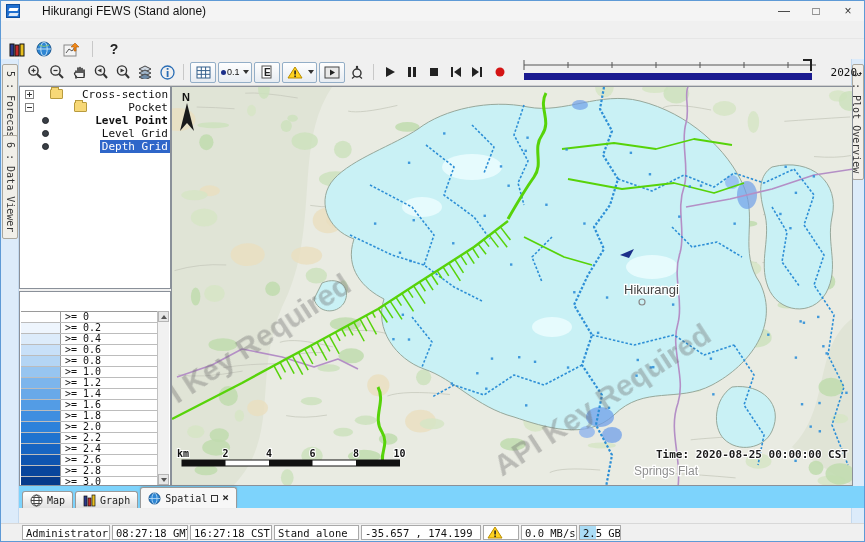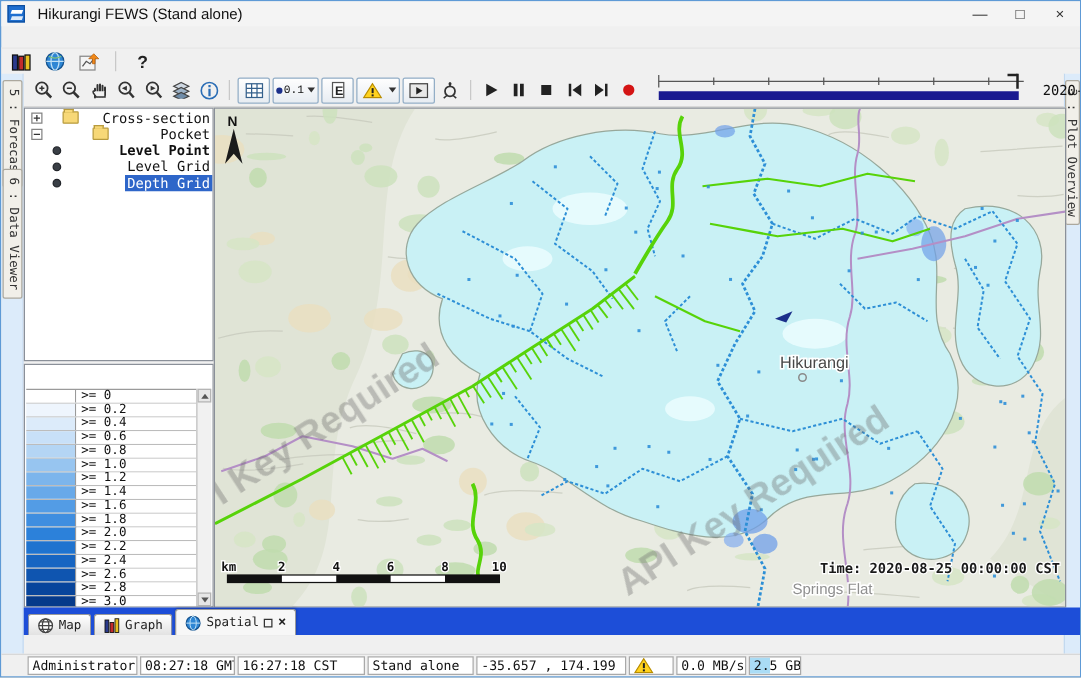--- a/index.html
+++ b/index.html
@@ -4,21 +4,21 @@
 <style>
   html,body{margin:0;padding:0;background:#9db3c8;}
   *{box-sizing:border-box;}
   .window{position:relative;width:865px;height:542px;background:#f0f0f0;border:1px solid #5e9ad6;
           font-family:"Liberation Sans",sans-serif;overflow:hidden;}
   
   .titlebar{position:absolute;top:0;left:0;right:0;height:20px;display:flex;align-items:center;padding-left:5px;background:#f4f4f4;}
   .app-icon{width:14px;height:14px;background:#1f6fd0;border:1px solid #0d4e9e;position:relative;flex:none;}
   .app-icon:before{content:"";position:absolute;left:2px;top:3px;width:9px;height:3px;background:#fff;transform:skewX(-20deg);}
   .app-icon:after{content:"";position:absolute;left:2px;top:8px;width:9px;height:3px;background:#dce9f8;transform:skewX(-20deg);}
-  .title-text{font-size:12px;color:#111;margin-left:10px;white-space:nowrap;}
+  .title-text{font-size:12px;color:#111;margin-left:22px;white-space:nowrap;}
   .win-controls{margin-left:auto;display:flex;height:100%;}
   .win-btn{width:32px;height:100%;display:flex;align-items:center;justify-content:center;font-size:12px;color:#333;}
   
   .menubar{position:absolute;top:20px;left:0;right:0;height:17px;background:#f0f0f0;display:flex;align-items:center;padding-left:3px;}
   .menu-item{font-size:12px;color:#111;padding:1px 8px;}
   
   .toolbar1{position:absolute;top:37px;left:0;right:0;height:21px;background:#f0f0f0;border-top:1px solid #e6e6e6;display:flex;align-items:center;padding-left:6px;gap:7px;}
   .sep{width:1px;height:16px;background:#c8c8c8;margin:0 4px;flex:none;}
   .tb{width:20px;height:19px;display:flex;align-items:center;justify-content:center;flex:none;}
   .tb svg{display:block;}
@@ -26,21 +26,21 @@
   
   .left-strip{position:absolute;top:58px;left:0;width:18px;bottom:18px;background:#dcebfa;border-right:1px solid #c3d9ef;}
   .right-strip{position:absolute;top:58px;right:0;width:13px;bottom:18px;background:#dcebfa;border-left:1px solid #c3d9ef;}
   .vtab{writing-mode:vertical-rl;font-family:"DejaVu Sans Mono",monospace;font-size:10px;color:#333;
         background:#f1efe9;border:1px solid #aca89e;padding:6px 1px;position:absolute;border-radius:2px;}
   .left-strip .vtab{left:1px;width:16px;}
   .right-strip .vtab{left:0;width:12px;}
   
   .toolbar2{position:absolute;top:58px;left:18px;right:13px;height:27px;background:#f0f0f0;border-bottom:1px solid #cfcfcf;display:flex;align-items:center;padding-left:6px;gap:2px;}
   .framed{border:1px solid #93aec7;background:linear-gradient(#fefefe,#e7ecf2);border-radius:2px;padding:0 2px;height:21px;display:flex;align-items:center;gap:1px;flex:none;}
-  .dot-label{font-size:9px;font-family:Liberation Mono, monospace;color:#111;}
+  .dot-label{font-size:9px;font-family:Liberation Sans, sans-serif;color:#111;}
   .blue-dot{width:5px;height:5px;border-radius:50%;background:#1b2f8a;flex:none;}
   .caret{width:0;height:0;border-left:3px solid transparent;border-right:3px solid transparent;border-top:4px solid #333;margin-left:2px;}
   .timeline{flex:none;margin-left:8px;}
   .datetime{font-family:"DejaVu Sans Mono",monospace;font-size:11px;color:#111;margin-left:9px;white-space:nowrap;}
   
   .left-panel{position:absolute;top:85px;left:18px;width:152px;height:400px;background:#f0f0f0;}
   .tree-box{position:absolute;top:0;left:0;right:0;height:203px;background:#fff;border:1px solid #8a9099;overflow:hidden;}
   .tree-row{display:flex;align-items:center;height:12px;margin-top:1px;font-family:"DejaVu Sans Mono",monospace;font-size:11px;color:#111;white-space:nowrap;justify-content:space-between;}
   .expander{width:9px;height:9px;border:1px solid #848484;background:#fff;flex:none;margin:0 3px 0 3px;position:relative;}
   .expander:before,.expander.minus:before{content:"";position:absolute;left:1px;top:3px;width:5px;height:1px;background:#333;}
@@ -60,21 +60,21 @@
   .legend-label{flex:1;font-family:"DejaVu Sans Mono",monospace;font-size:10px;color:#111;background:#fff;padding-left:4px;line-height:10px;}
   .legend-scroll{position:absolute;top:19px;right:1px;width:12px;bottom:0;background:#f1f1f1;border-left:1px solid #c0c0c0;}
   .scroll-arrow{width:100%;height:11px;background:#e6e6e6;border:1px solid #b5b5b5;display:flex;align-items:center;justify-content:center;}
   .scroll-arrow.down{position:absolute;bottom:0;}
   .tri-up{width:0;height:0;border-left:3px solid transparent;border-right:3px solid transparent;border-bottom:4px solid #555;}
   .tri-down{width:0;height:0;border-left:3px solid transparent;border-right:3px solid transparent;border-top:4px solid #555;}
   
   .map{position:absolute;top:85px;left:170px;width:682px;height:400px;border:1px solid #8a9099;background:#e9ebe2;overflow:hidden;}
   .map svg{display:block;}
   
-  .bottom-bar{position:absolute;top:485px;left:18px;right:0;height:22px;background:#1d4ed8;display:flex;align-items:flex-end;padding-left:3px;gap:2px;}
+  .bottom-bar{position:absolute;top:485px;left:18px;right:0;height:22px;background:#7dd3fc;display:flex;align-items:flex-end;padding-left:3px;gap:2px;}
   .btab{height:17px;display:flex;align-items:center;gap:4px;padding:0 7px;font-family:"DejaVu Sans Mono",monospace;font-size:10px;color:#222;
         background:linear-gradient(#ffffff,#e2e2e2);border:1px solid #9a9a9a;border-bottom:none;border-radius:3px 3px 0 0;}
   .btab.active{height:21px;background:#f7f7f7;box-shadow:0 -1px 2px rgba(0,0,0,.15);}
   .tab-box{width:7px;height:7px;border:1px solid #333;flex:none;}
   .tab-close{font-size:11px;font-weight:bold;color:#222;line-height:8px;}
   .logs-row{position:absolute;top:508px;left:18px;height:15px;}
   .logs-btn{font-family:"DejaVu Sans Mono",monospace;font-size:10px;color:#222;background:linear-gradient(#fdfdfd,#e6e6e6);
             border:1px solid #9a9a9a;border-radius:2px;padding:1px 7px;margin-top:38px;}
   
   .statusbar{position:absolute;left:0;right:0;bottom:0;height:18px;background:#f0f0f0;display:flex;align-items:stretch;gap:2px;padding:1px 1px;border-top:1px solid #d8d8d8;}
@@ -744,21 +744,21 @@
     <button class="logs-btn">Logs</button>
   </div>
 
   <div class="statusbar" id="statusbar">
       <div class="status-cell" style="width: 88px; margin-left: 20px;">
         <span>Administrator</span>
       </div>
       <div class="status-cell" style="width: 76px;">
         <span>08:27:18 GMT</span>
       </div>
-      <div class="status-cell" style="width: 102px;">
+      <div class="status-cell" style="width: 82px;">
         <span>16:27:18 CST</span>
       </div>
       <div class="status-cell" style="width: 85px;">
         <span>Stand alone</span>
       </div>
       <div class="status-cell" style="width: 120px;">
         <span>-35.657 , 174.199</span>
       </div>
       <div class="status-cell" style="width: 36px;">
         <span style="display: flex;">

